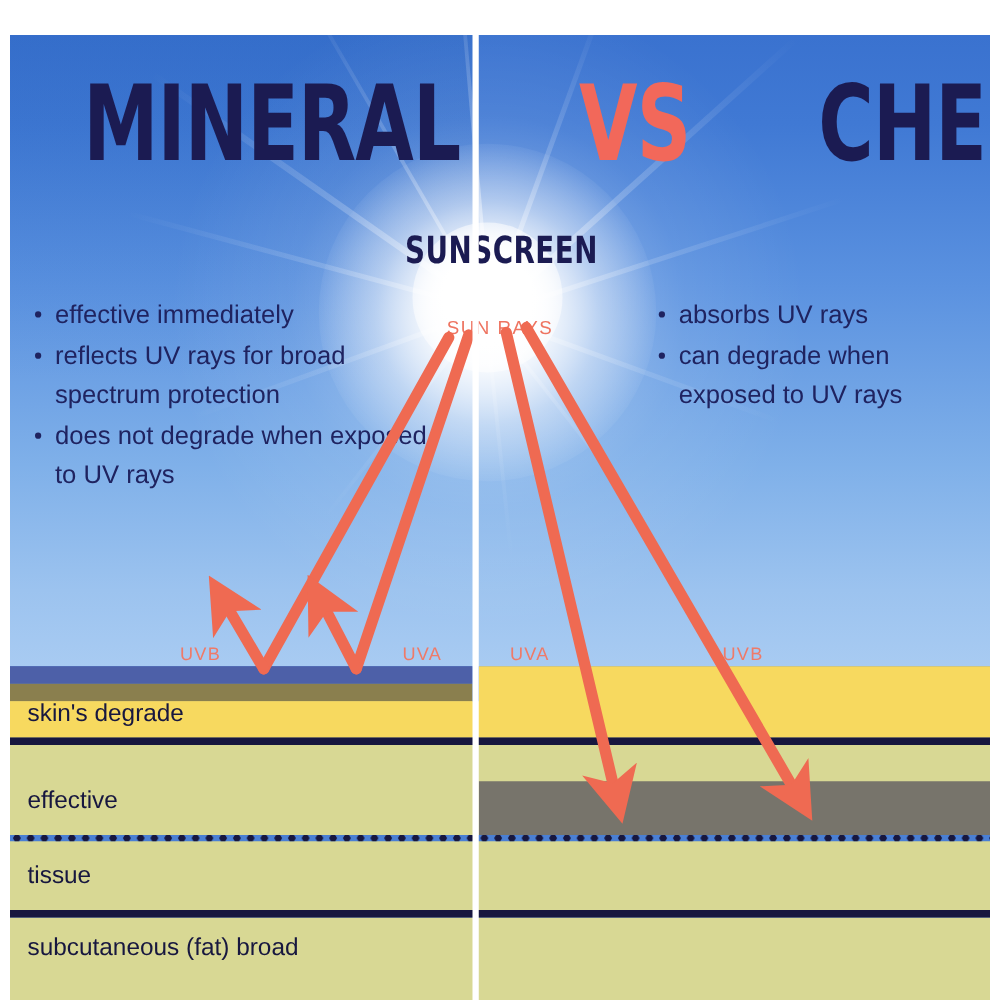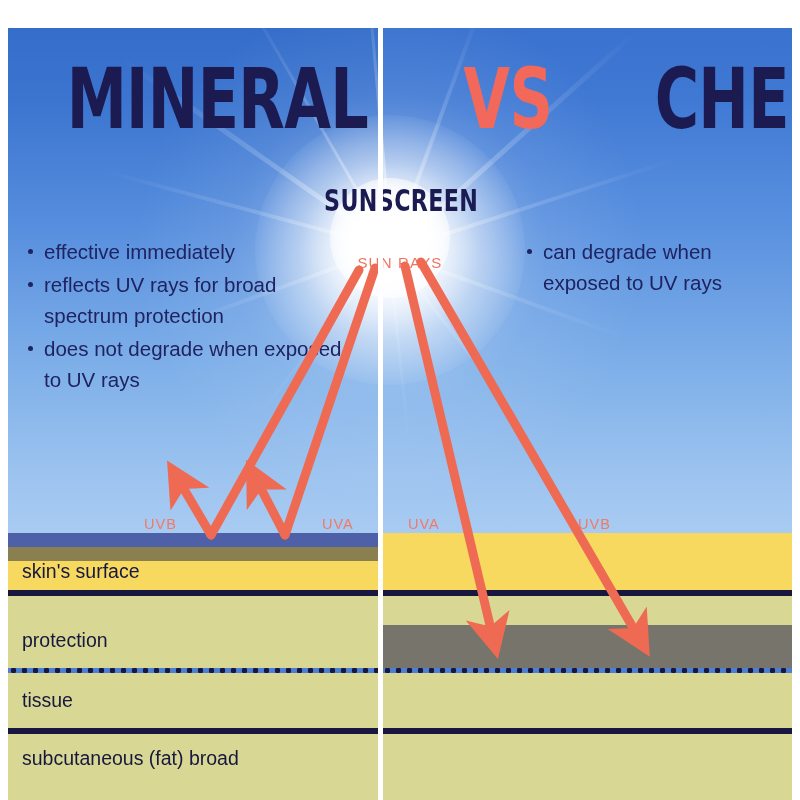--- a/index.html
+++ b/index.html
@@ -246,22 +246,22 @@
     <div class="band" style="left:375px;top:597px;width:409px;height:43px;background:#77746b;z-index:12;"></div>
 
     <div class="dotted" style="left:0;top:640px;width:784px;z-index:13;"></div>
 
     <div class="band" style="left:0;top:645px;width:784px;height:55px;background:#d8d894;z-index:10;"></div>
 
     <div class="band" style="left:0;top:700px;width:784px;height:6px;background:#17173f;z-index:11;"></div>
 
     <div class="band" style="left:0;top:706px;width:784px;height:66px;background:#d8d894;z-index:10;"></div>
 
-    <div class="lbl" style="left:14px;top:532px;">skin's surface</div>
-    <div class="lbl" style="left:14px;top:601px;">protection</div>
+    <div class="lbl" style="left:14px;top:532px;">skin's degrade</div>
+    <div class="lbl" style="left:14px;top:601px;">effective</div>
     <div class="lbl" style="left:14px;top:661px;">tissue</div>
     <div class="lbl" style="left:14px;top:719px;">subcutaneous (fat) broad</div>
 
     <svg class="arrows" viewBox="0 0 784 772">
       <defs>
         <marker id="ah" markerWidth="5" markerHeight="5" refX="2.6" refY="2.5" orient="auto" markerUnits="strokeWidth">
           <path d="M0,0 L5,2.5 L0,5 L1.3,2.5 Z" fill="#ef6a52"></path>
         </marker>
       </defs>
 
@@ -295,20 +295,21 @@
     <div class="bullets left">
       <ul>
         <li>effective immediately</li>
         <li>reflects UV rays for broad spectrum protection</li>
         <li>does not degrade when exposed to UV rays</li>
       </ul>
     </div>
 
     <div class="bullets right">
       <ul>
+        <li>absorbs UV rays</li>
         <li>can degrade when exposed to UV rays</li>
       </ul>
     </div>
 
     <div class="uv" style="left:136px;top:488px;">UVB</div>
     <div class="uv" style="left:314px;top:488px;">UVA</div>
     <div class="uv" style="left:400px;top:488px;">UVA</div>
     <div class="uv" style="left:570px;top:488px;">UVB</div>
 
   </div>

